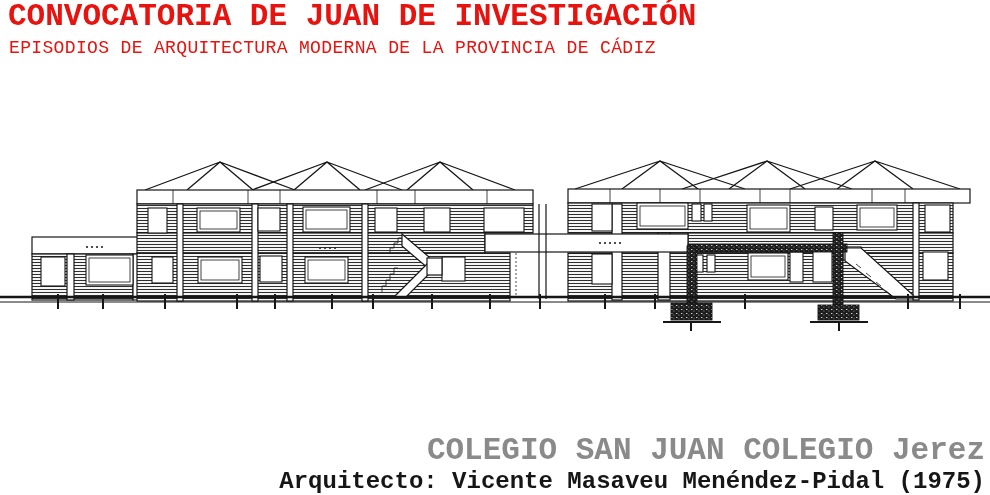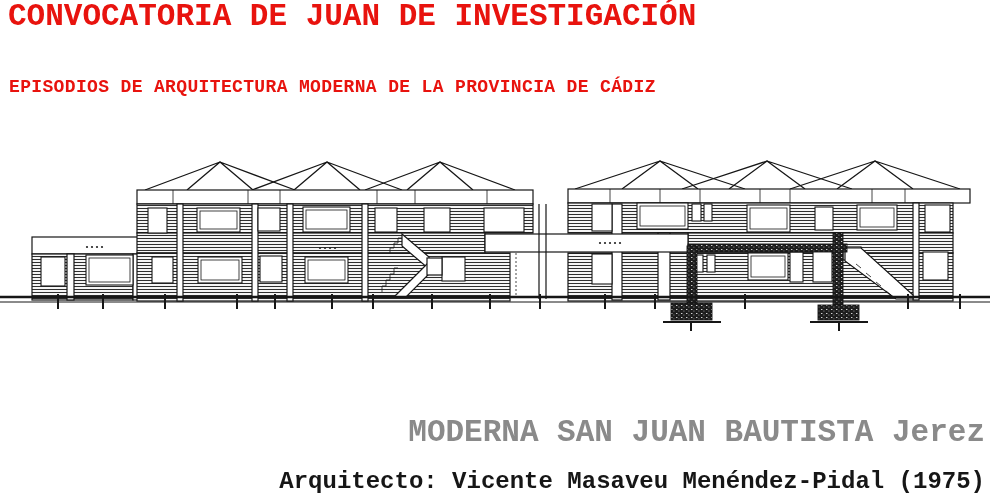--- a/index.html
+++ b/index.html
@@ -11,31 +11,31 @@
   html,body{width:990px;height:495px;background:#ffffff;overflow:hidden;}
   body{font-family:"Liberation Mono","DejaVu Sans Mono",monospace;position:relative;}
   .page{position:absolute;inset:0;background:#fff;}
   .title{
     position:absolute;left:8px;top:1px;
     font-size:31px;font-weight:bold;line-height:32px;
     color:var(--accent-red);white-space:nowrap;letter-spacing:0px;
   }
   .subtitle{
     position:absolute;left:9px;top:37px;
-    font-size:18px;font-weight:bold;line-height:22px;
-    color:var(--accent-red);white-space:nowrap;letter-spacing:0.35px;margin-top:39px;
+    font-size:18px;font-weight:normal;line-height:22px;
+    color:var(--accent-red);white-space:nowrap;letter-spacing:0.35px;
   }
   .elevation{position:absolute;left:0;top:135px;width:990px;height:205px;}
   .captions{position:absolute;right:5px;bottom:0;text-align:right;}
   .building-caption{
     font-size:31px;font-weight:bold;line-height:31px;
     color:var(--caption-gray);white-space:nowrap;
   }
   .architect-caption{
-    font-size:24px;font-weight:bold;line-height:27px;margin-top:20px;
+    font-size:24px;font-weight:bold;line-height:27px;margin-top:2px;
     color:var(--ink);white-space:nowrap;
   }
   
   .w   {fill:url(#hatch);stroke:var(--ink);stroke-width:1.2;}
   .wh  {fill:#ffffff;stroke:var(--ink);stroke-width:1.2;}
   .win {fill:#ffffff;stroke:var(--ink);stroke-width:1.1;}
   .inn {fill:none;stroke:var(--ink);stroke-width:0.8;}
   .ln  {stroke:var(--ink);stroke-width:1.2;fill:none;}
   .roof{stroke:var(--ink);stroke-width:1.3;fill:none;}
   .dk  {fill:url(#speck);stroke:var(--ink);stroke-width:0.9;}
@@ -207,17 +207,17 @@
         <circle class="dot" cx="335" cy="248" r="1.1"></circle>
       <circle class="dot" cx="600" cy="243" r="1.1"></circle>
         <circle class="dot" cx="605" cy="243" r="1.1"></circle>
       <circle class="dot" cx="610" cy="243" r="1.1"></circle>
         <circle class="dot" cx="615" cy="243" r="1.1"></circle>
       <circle class="dot" cx="620" cy="243" r="1.1"></circle>
     </g>
   </svg>
 
   <div class="captions">
-    <div class="building-caption">MODERNA SAN JUAN BAUTISTA Jerez</div>
+    <div class="building-caption">COLEGIO SAN JUAN COLEGIO Jerez</div>
     <div class="architect-caption">Arquitecto: Vicente Masaveu Menéndez-Pidal (1975)</div>
   </div>
 
 </div>
 
 </body></html>

